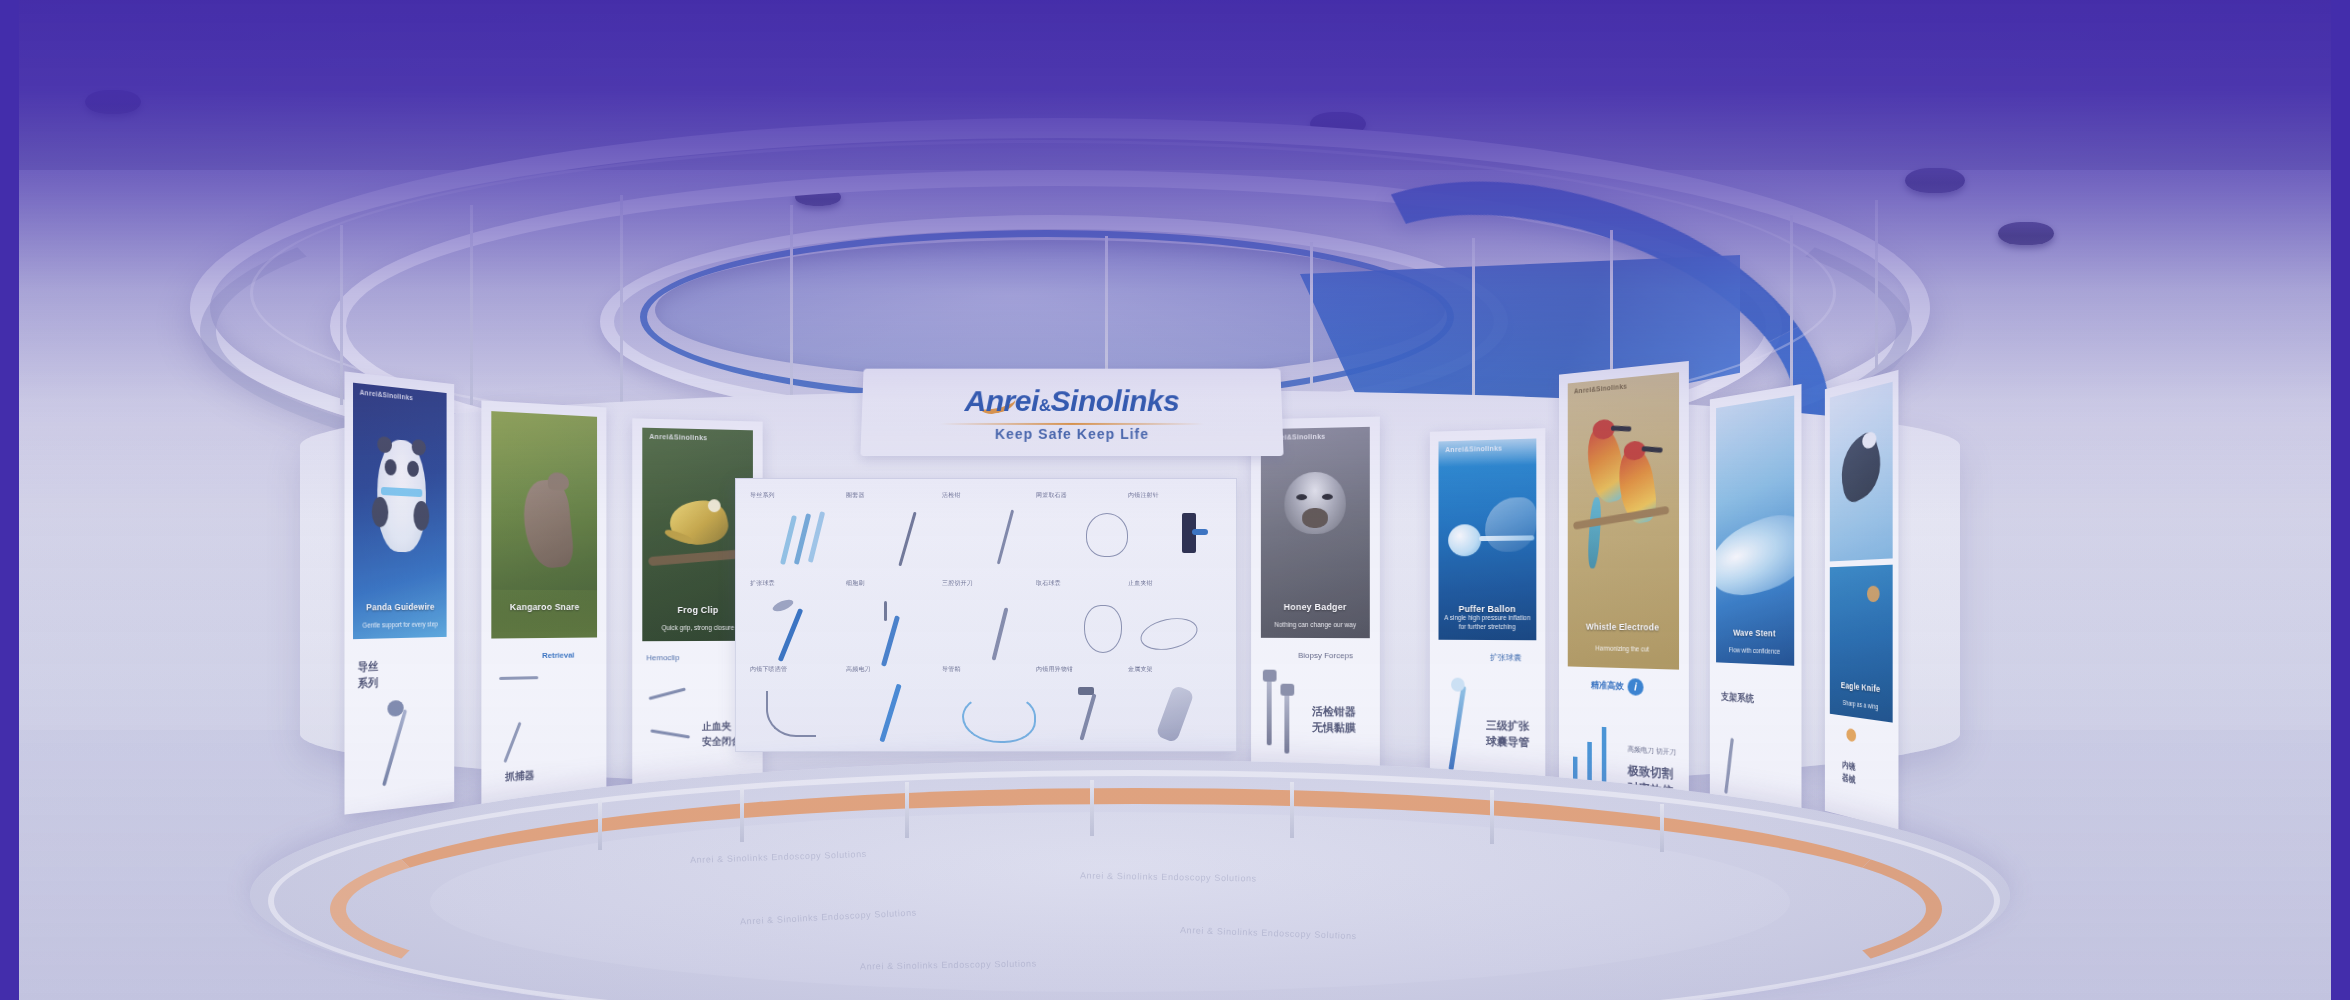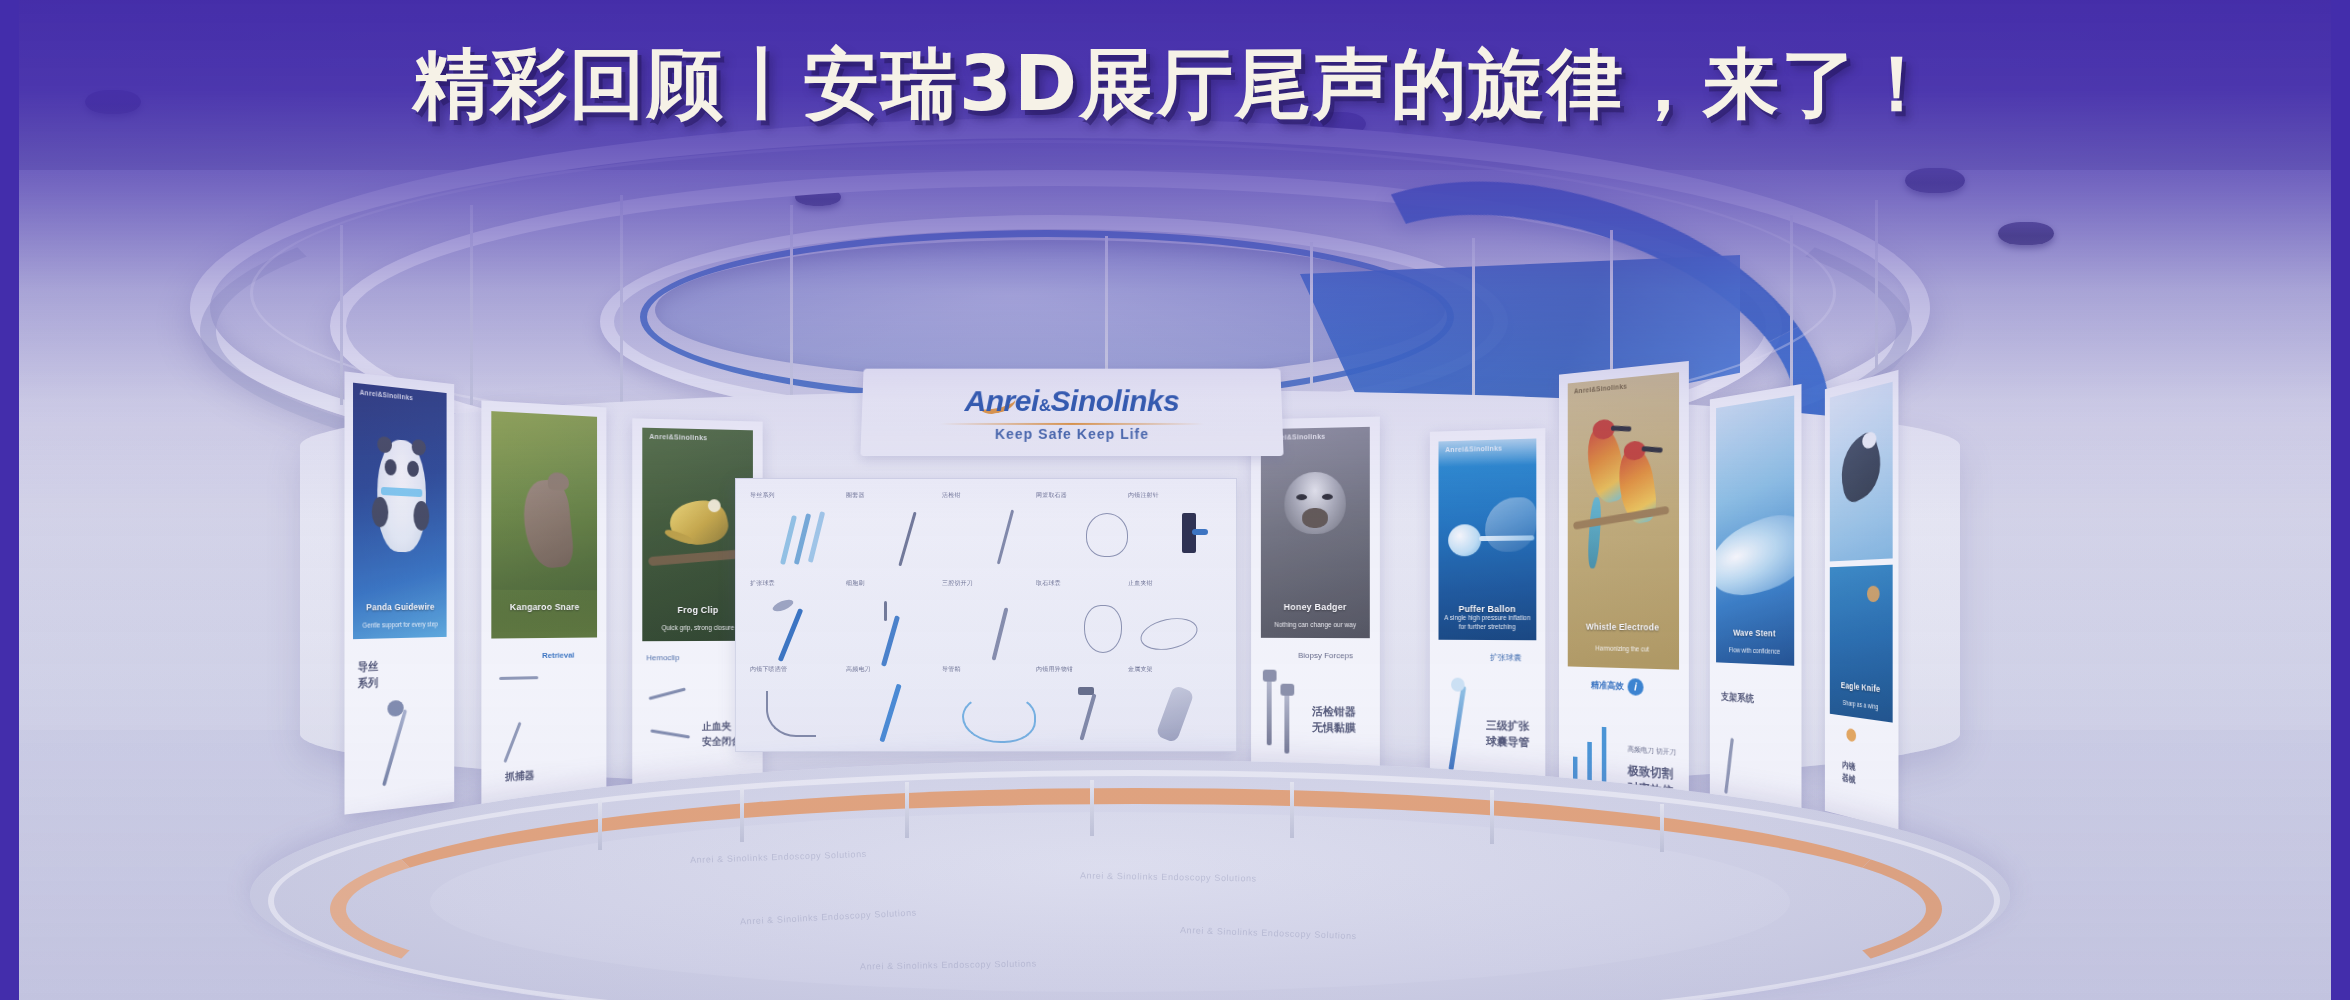--- a/index.html
+++ b/index.html
@@ -461,15 +461,14 @@
   <div class="floor-text" style="left:690px;top:852px;transform:rotate(-2deg);">Anrei &amp; Sinolinks Endoscopy Solutions</div>
   <div class="floor-text" style="left:1080px;top:872px;transform:rotate(1deg);">Anrei &amp; Sinolinks Endoscopy Solutions</div>
   <div class="floor-text" style="left:740px;top:912px;transform:rotate(-3deg);">Anrei &amp; Sinolinks Endoscopy Solutions</div>
   <div class="floor-text" style="left:1180px;top:928px;transform:rotate(2deg);">Anrei &amp; Sinolinks Endoscopy Solutions</div>
   <div class="floor-text" style="left:860px;top:960px;transform:rotate(-1deg);">Anrei &amp; Sinolinks Endoscopy Solutions</div>
 
   <div class="overlay"></div>
   <div class="edge-l"></div>
   <div class="edge-r"></div>
 
-  <div class="title">精彩回顾丨安瑞3D展厅尾声的旋律，来了！</div>
 
 </div>
 
 </body></html>

